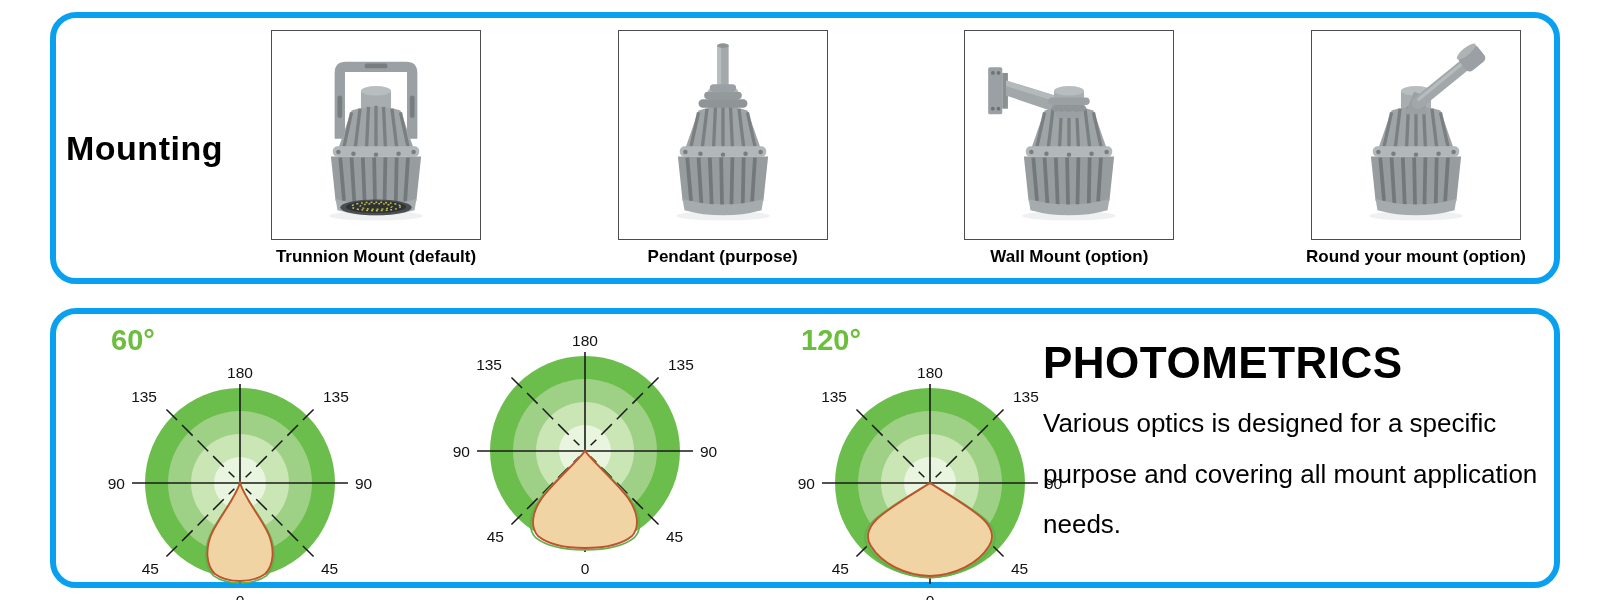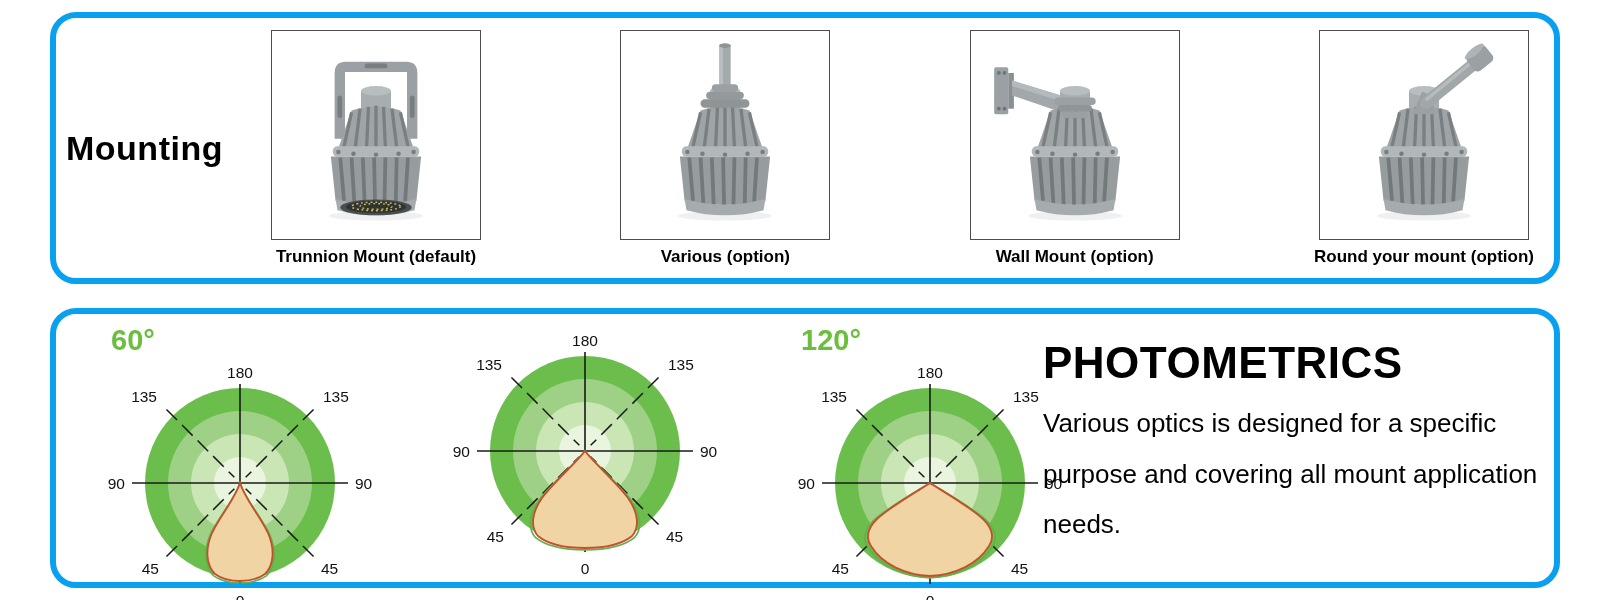--- a/index.html
+++ b/index.html
@@ -6,21 +6,21 @@
   body{width:1600px;height:600px;overflow:hidden;position:relative;
        font-family:"Liberation Sans",sans-serif;color:#000;}
   .panel{position:absolute;left:50px;width:1510px;box-sizing:border-box;
          border:6px solid var(--accent,#0AA0F0);border-radius:26px;background:#fff;}
   .panel-top{top:12px;height:272px;}
   .panel-bottom{top:308px;height:280px;}
 
   .mounting-title{position:absolute;left:10px;top:50%;transform:translateY(-50%);
          margin:0;font-size:34px;font-weight:bold;letter-spacing:0.5px;}
 
-  .cards{position:absolute;left:214px;top:12px;right:24px;display:flex;justify-content:space-between;}
+  .cards{position:absolute;left:214px;top:12px;right:32px;display:flex;justify-content:space-between;}
   .card{width:212px;display:flex;flex-direction:column;align-items:center;margin:0;}
   .img-frame{width:210px;height:210px;box-sizing:border-box;border:1px solid #4d4d4d;
          background:#fff;display:flex;align-items:center;justify-content:center;}
   .fixture{width:188px;height:188px;}
   .caption{margin-top:7px;font-size:17px;font-weight:bold;white-space:nowrap;text-align:center;}
 
   .chart{position:absolute;top:10px;width:280px;}
   .beam-label{margin:0 0 0 6px;height:32px;font-size:29px;font-weight:bold;
          color:var(--label-green,#6CBE3E);}
   .chart svg{display:block;}
@@ -126,21 +126,21 @@
     <figcaption class="caption">Trunnion Mount (default)</figcaption>
   </figure>
 
 
   <figure class="card">
     <div class="img-frame">
       <svg class="fixture" viewBox="0 0 200 200">
             <use href="#sym-pendant" xlink:href="#sym-pendant"></use>
           </svg>
     </div>
-    <figcaption class="caption">Various (option)</figcaption>
+    <figcaption class="caption">Pendant (purpose)</figcaption>
   </figure>
 
   <figure class="card">
     <div class="img-frame">
       <svg class="fixture" viewBox="0 0 200 200">
             <use href="#sym-wall" xlink:href="#sym-wall"></use>
           </svg>
     </div>
     <figcaption class="caption">Wall Mount (option)</figcaption>
   </figure>

